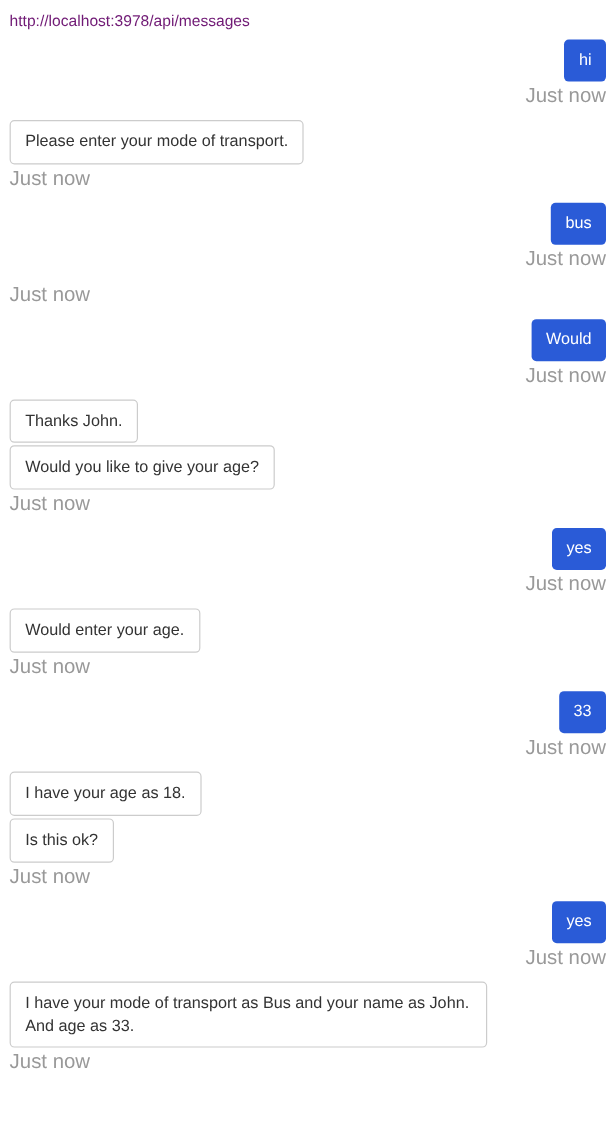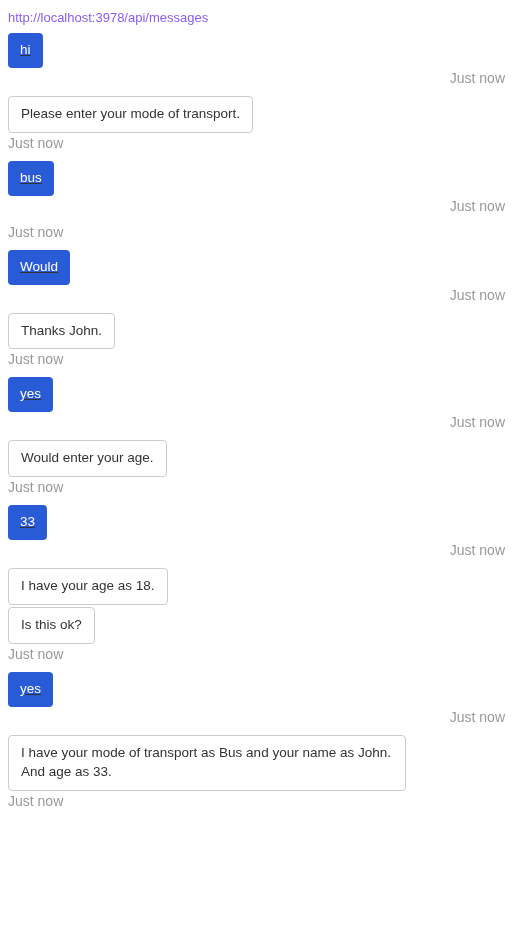--- a/index.html
+++ b/index.html
@@ -13,38 +13,37 @@
       font-size: 14px;
       background: #ffffff;
       width: 513px;
       min-height: 943px;
       color: #333;
     }
 
     .url-bar {
       padding: 10px 8px 8px 8px;
       font-size: 13px;
-      color: #8b5cf6;
+      color: #701a75;
       border-bottom: none;
     }
 
     .chat-container {
       padding: 0 8px;
       display: flex;
       flex-direction: column;
     }
 
     .message-row {
       display: flex;
       margin-bottom: 2px;
     }
 
     .message-row.user {
-      justify-content: flex-start;
-      text-decoration: underline;
+      justify-content: flex-end;
     }
 
     .message-row.bot {
       justify-content: flex-start;
       align-items: flex-end;
     }
 
     .bubble {
       padding: 8px 12px;
       border-radius: 4px;
@@ -58,21 +57,21 @@
       color: #ffffff;
     }
 
     .bubble.bot {
       background-color: #ffffff;
       color: #333;
       border: 1px solid #ccc;
     }
 
     .timestamp {
-      font-size: 14px;
+      font-size: 17px;
       color: #999;
       margin-bottom: 10px;
     }
 
     .timestamp.user {
       text-align: right;
     }
 
     .timestamp.bot {
       text-align: left;
@@ -99,20 +98,23 @@
     </div>
     <div class="timestamp user">Just now</div>
     <div class="timestamp bot">Just now</div>
     <div class="message-row user">
       <div class="bubble user">Would</div>
     </div>
     <div class="timestamp user">Just now</div>
     <div class="message-row bot">
       <div class="bubble bot">Thanks John.</div>
     </div>
+    <div class="message-row bot">
+      <div class="bubble bot">Would you like to give your age?</div>
+    </div>
     <div class="timestamp bot">Just now</div>
     <div class="message-row user">
       <div class="bubble user">yes</div>
     </div>
     <div class="timestamp user">Just now</div>
     <div class="message-row bot">
       <div class="bubble bot">Would enter your age.</div>
     </div>
     <div class="timestamp bot">Just now</div>
     <div class="message-row user">

